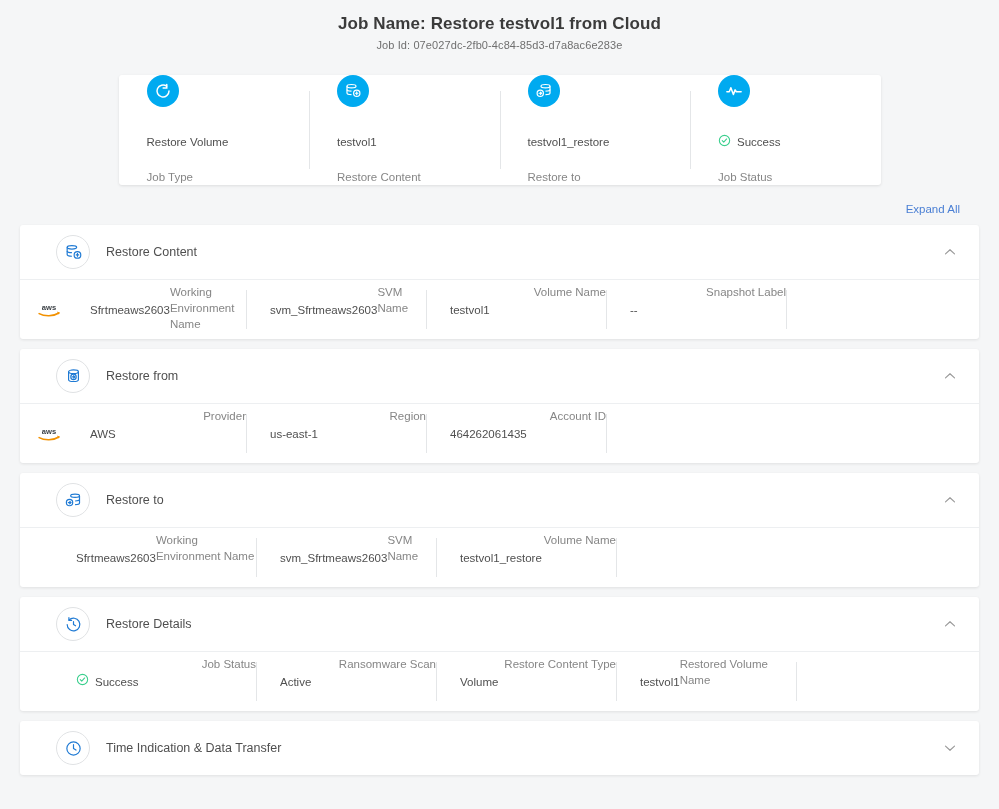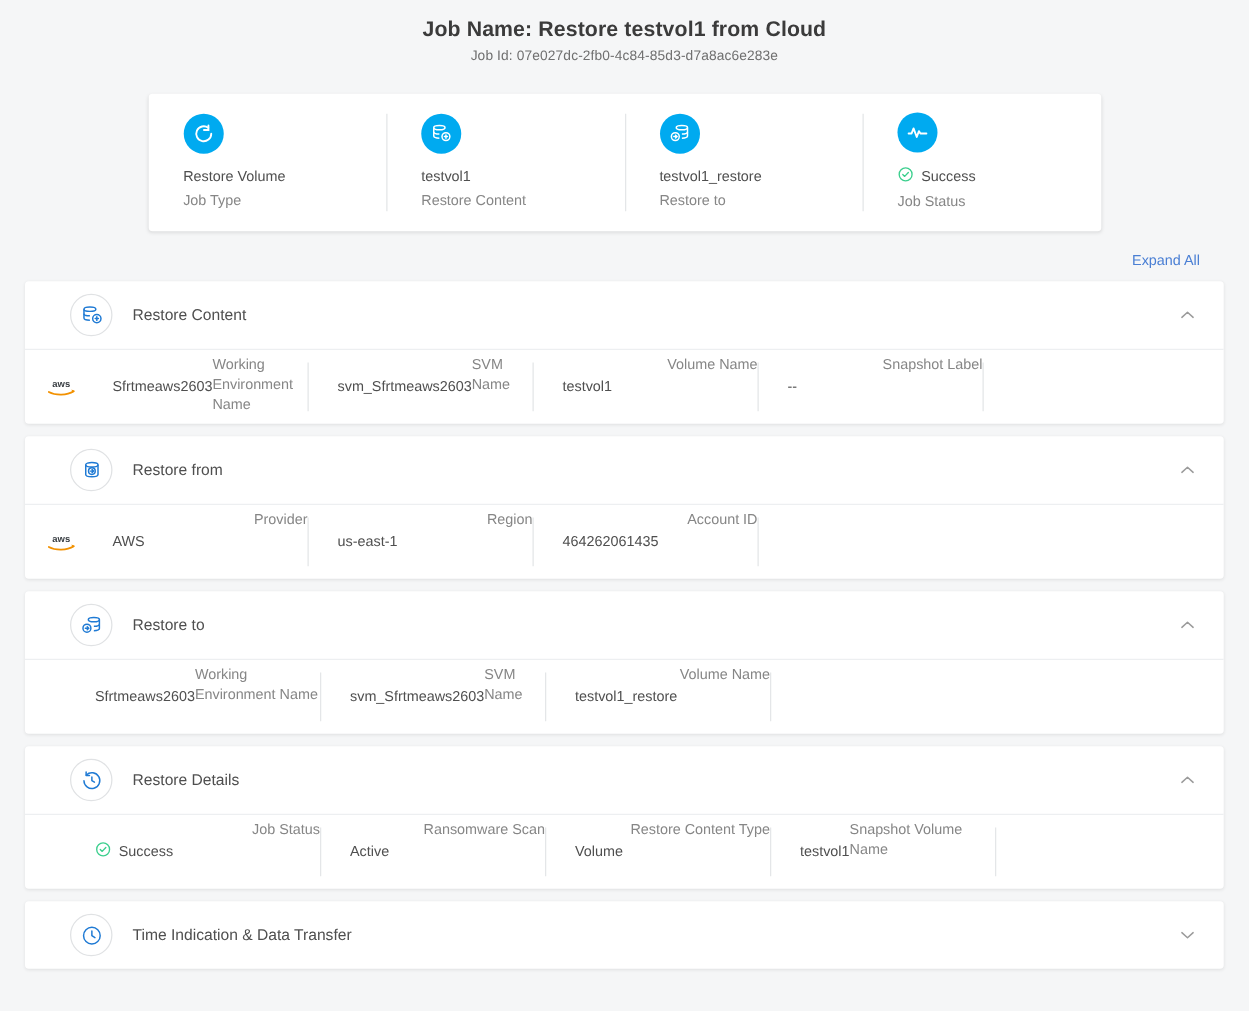--- a/index.html
+++ b/index.html
@@ -41,21 +41,21 @@
     border-radius: 3px;
     box-shadow: 0 1px 3px rgba(0,0,0,0.10);
     display: flex;
     align-items: stretch;
     height: 110px;
   }
   .summary-item {
     flex: 1 1 0;
     display: flex;
     flex-direction: column;
-    justify-content: center;
+    justify-content: space-between;
     padding-left: 28px;
     position: relative;
   }
   .summary-item + .summary-item::before {
     content: "";
     position: absolute;
     left: 0;
     top: 16px;
     bottom: 16px;
     width: 1px;
@@ -421,21 +421,21 @@
       <div class="field has-divider">
         <div class="field-value">Active</div>
         <div class="field-label">Ransomware Scan</div>
       </div>
       <div class="field has-divider">
         <div class="field-value">Volume</div>
         <div class="field-label">Restore Content Type</div>
       </div>
       <div class="field has-divider">
         <div class="field-value">testvol1</div>
-        <div class="field-label">Snapshot Volume Name</div>
+        <div class="field-label">Restored Volume Name</div>
       </div>
       <div class="field spacer has-divider"></div>
     </div>
   </div>
 
   <div class="section">
     <div class="section-header">
       <span class="section-icon">
         <svg width="19" height="19" viewBox="0 0 24 24" fill="none" stroke="#1f7ad4" stroke-width="1.5" stroke-linecap="round" stroke-linejoin="round">
           <circle cx="12" cy="12" r="8.4"></circle>

